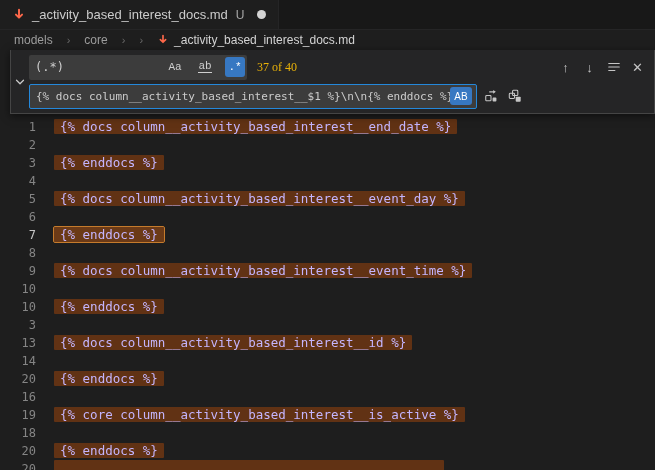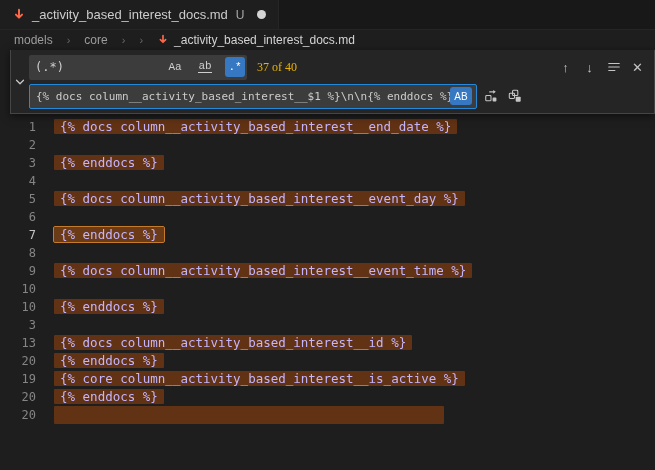--- a/index.html
+++ b/index.html
@@ -122,26 +122,38 @@
       </div>
       <div class="line">
         <div class="ln">3</div>
         <div class="lc"></div>
       </div>
       <div class="line">
         <div class="ln">13</div>
         <div class="lc"><span class="match">{% docs column__activity_based_interest__id %}</span></div>
       </div>
       <div class="line">
+        <div class="ln">14</div>
+        <div class="lc"></div>
+      </div>
+      <div class="line">
         <div class="ln">20</div>
         <div class="lc"><span class="match">{% enddocs %}</span></div>
+      </div>
+      <div class="line">
+        <div class="ln">16</div>
+        <div class="lc"></div>
       </div>
       <div class="line">
         <div class="ln">19</div>
         <div class="lc"><span class="match">{% core column__activity_based_interest__is_active %}</span></div>
+      </div>
+      <div class="line">
+        <div class="ln">18</div>
+        <div class="lc"></div>
       </div>
       <div class="line">
         <div class="ln">20</div>
         <div class="lc"><span class="match">{% enddocs %}</span></div>
       </div>
       <div class="line">
         <div class="ln">20</div>
         <div class="lc"><span class="match partial"></span></div>
       </div>
     </div>

